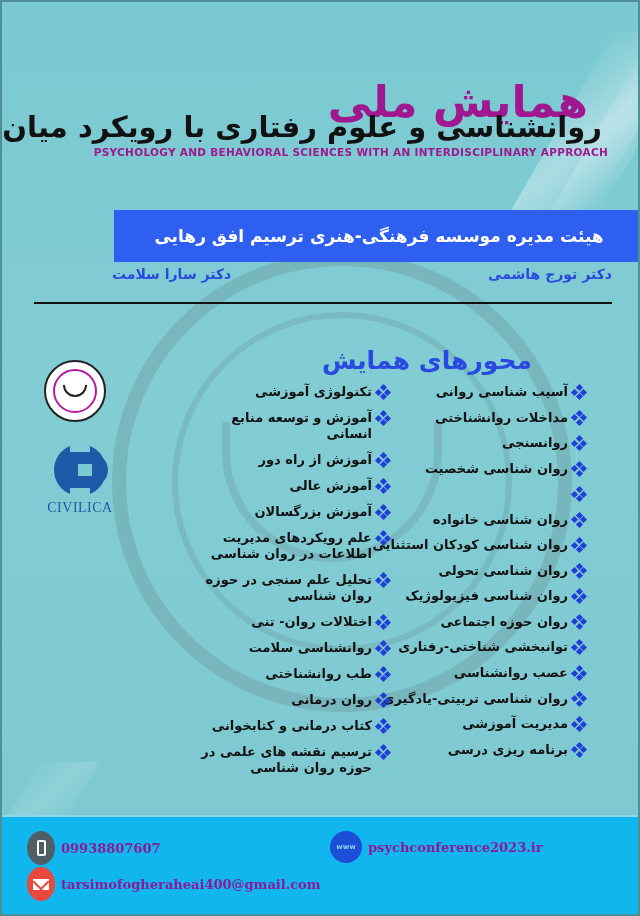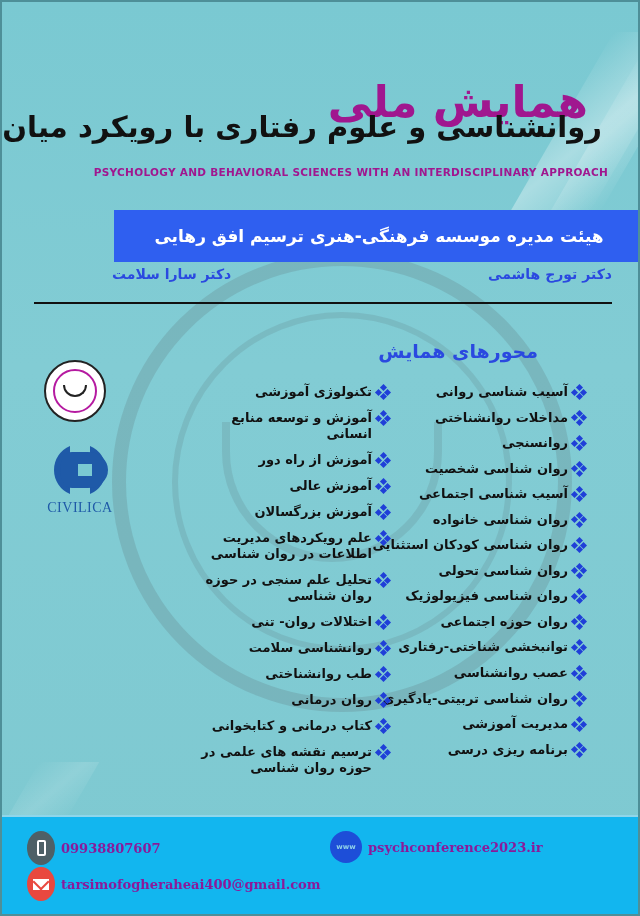--- a/index.html
+++ b/index.html
@@ -42,43 +42,43 @@
     position: absolute; right: 38px; top: 62px;
     font-family: "DejaVu Sans", sans-serif; font-weight: bold;
     font-size: 44px; color: #a0178f; direction: rtl; margin: 12px;
   }
   .title-sub {
     position: absolute; right: 36px; top: 108px;
     font-weight: bold; font-size: 29px; color: #111; direction: rtl; margin: 0;
     white-space: nowrap;
   }
   .title-en {
-    position: absolute; left: 34px; top: 164px; width: 572px; text-align: right;
+    position: absolute; left: 34px; top: 144px; width: 572px; text-align: right;
     font-family: "DejaVu Sans", sans-serif; font-weight: bold; font-size: 10.5px;
     color: #a0178f; letter-spacing: 0.3px; margin: 0; white-space: nowrap;
   }
   .board-banner {
     position: absolute; left: 112px; top: 208px; width: 530px; height: 52px;
     background: #2f5ff0; display: flex; align-items: center; justify-content: center;
   }
   .board-banner span {
     color: #ffffff; font-weight: bold; font-size: 17px; direction: rtl;
   }
   .members {
     position: absolute; left: 110px; top: 264px; width: 500px; height: 26px;
     display: flex; justify-content: space-between; direction: rtl;
   }
   .members span { color: #2a49e0; font-weight: bold; font-size: 14px; }
   .divider {
     position: absolute; left: 32px; top: 300px; width: 578px; height: 2px; background: #111;
   }
 
   .topics-title {
-    position: absolute; right: 88px; top: 326px; margin: 12px;
-    color: #2a49e0; font-weight: bold; font-size: 19px; direction: rtl;
+    position: absolute; right: 88px; top: 326px; margin: 18px;
+    color: #2a49e0; font-weight: bold; font-size: 25px; direction: rtl;
   }
   .col {
     position: absolute; list-style: none; margin: 16px; padding: 0; direction: rtl;
   }
   .col-right { right: 36px; top: 366px; width: 220px; }
   .col-left { right: 232px; top: 366px; width: 190px; }
   .col li {
     display: flex; align-items: flex-start; gap: 4px;
     font-weight: bold; font-size: 13px; color: #111; line-height: 16px;
     margin-bottom: 10px;
@@ -214,21 +214,20 @@
         </span>
         <span class="t">روان شناسی شخصیت</span>
       </li>
     <li>
         <span class="bullet">
           <i></i>
           <i></i>
           <i></i>
           <i></i>
         </span>
-        <span class="t">آسیب شناسی اجتماعی</span>
       </li>
     <li>
         <span class="bullet">
           <i></i>
           <i></i>
           <i></i>
           <i></i>
         </span>
         <span class="t">روان شناسی خانواده</span>
       </li>

